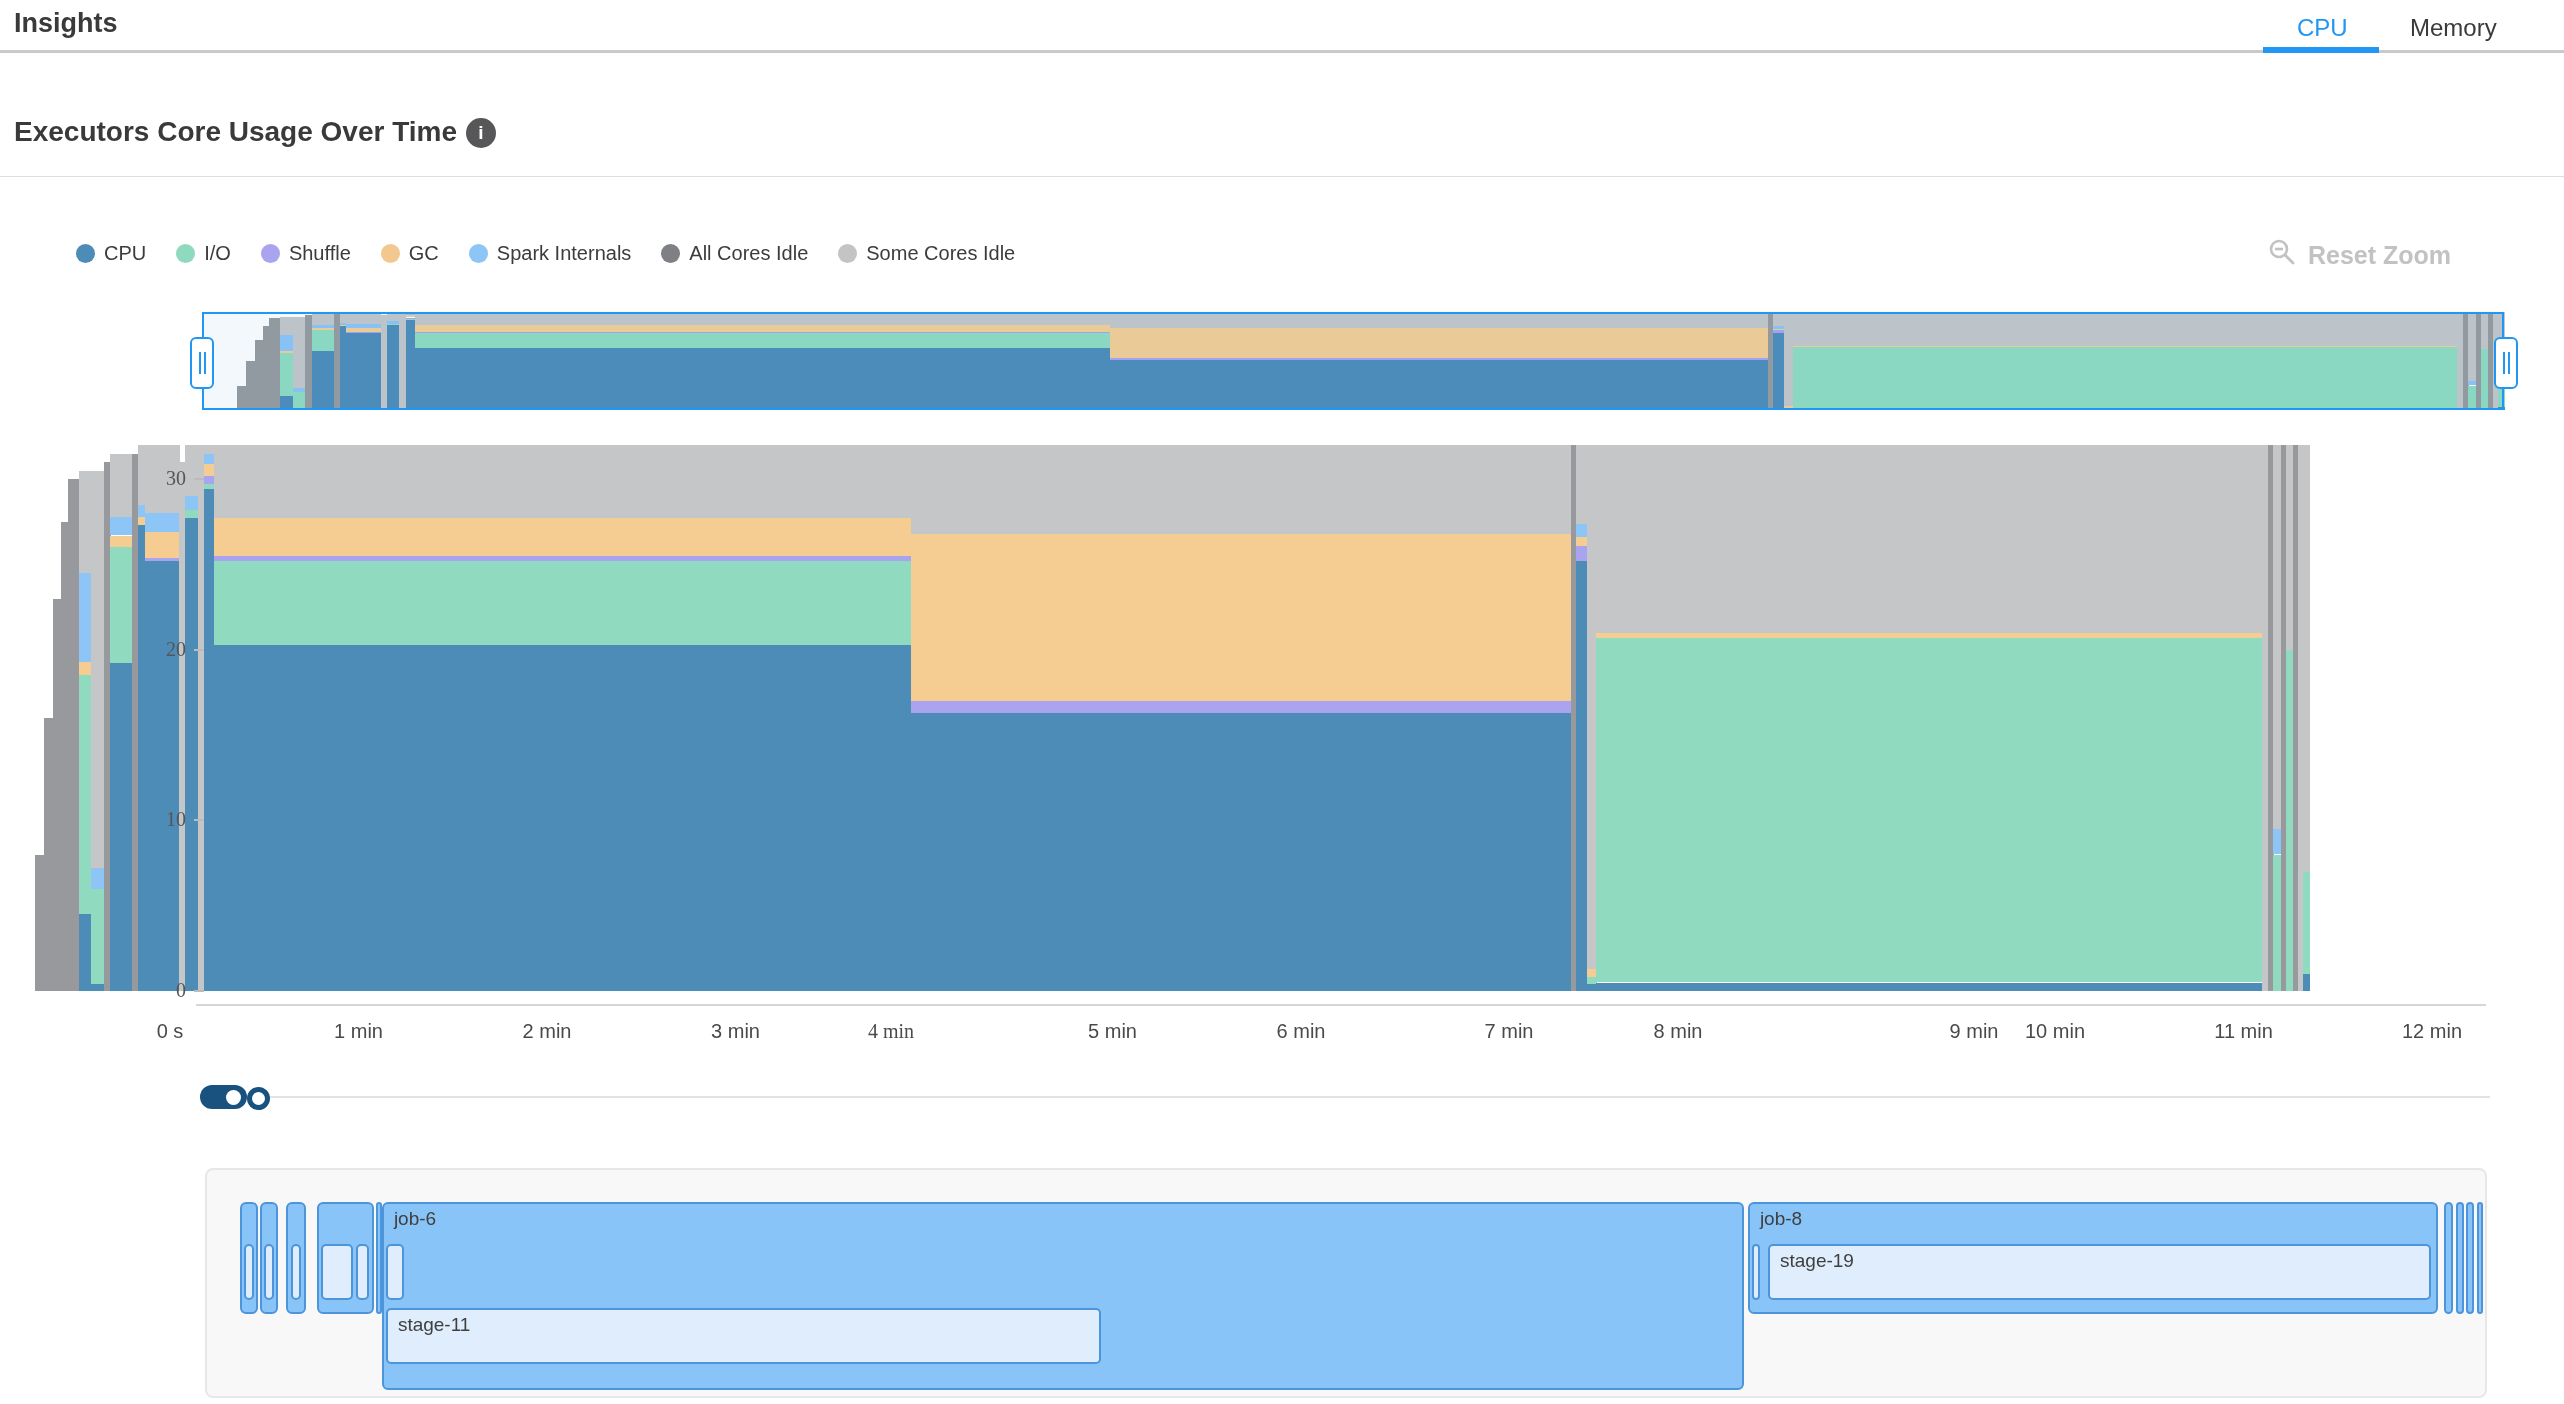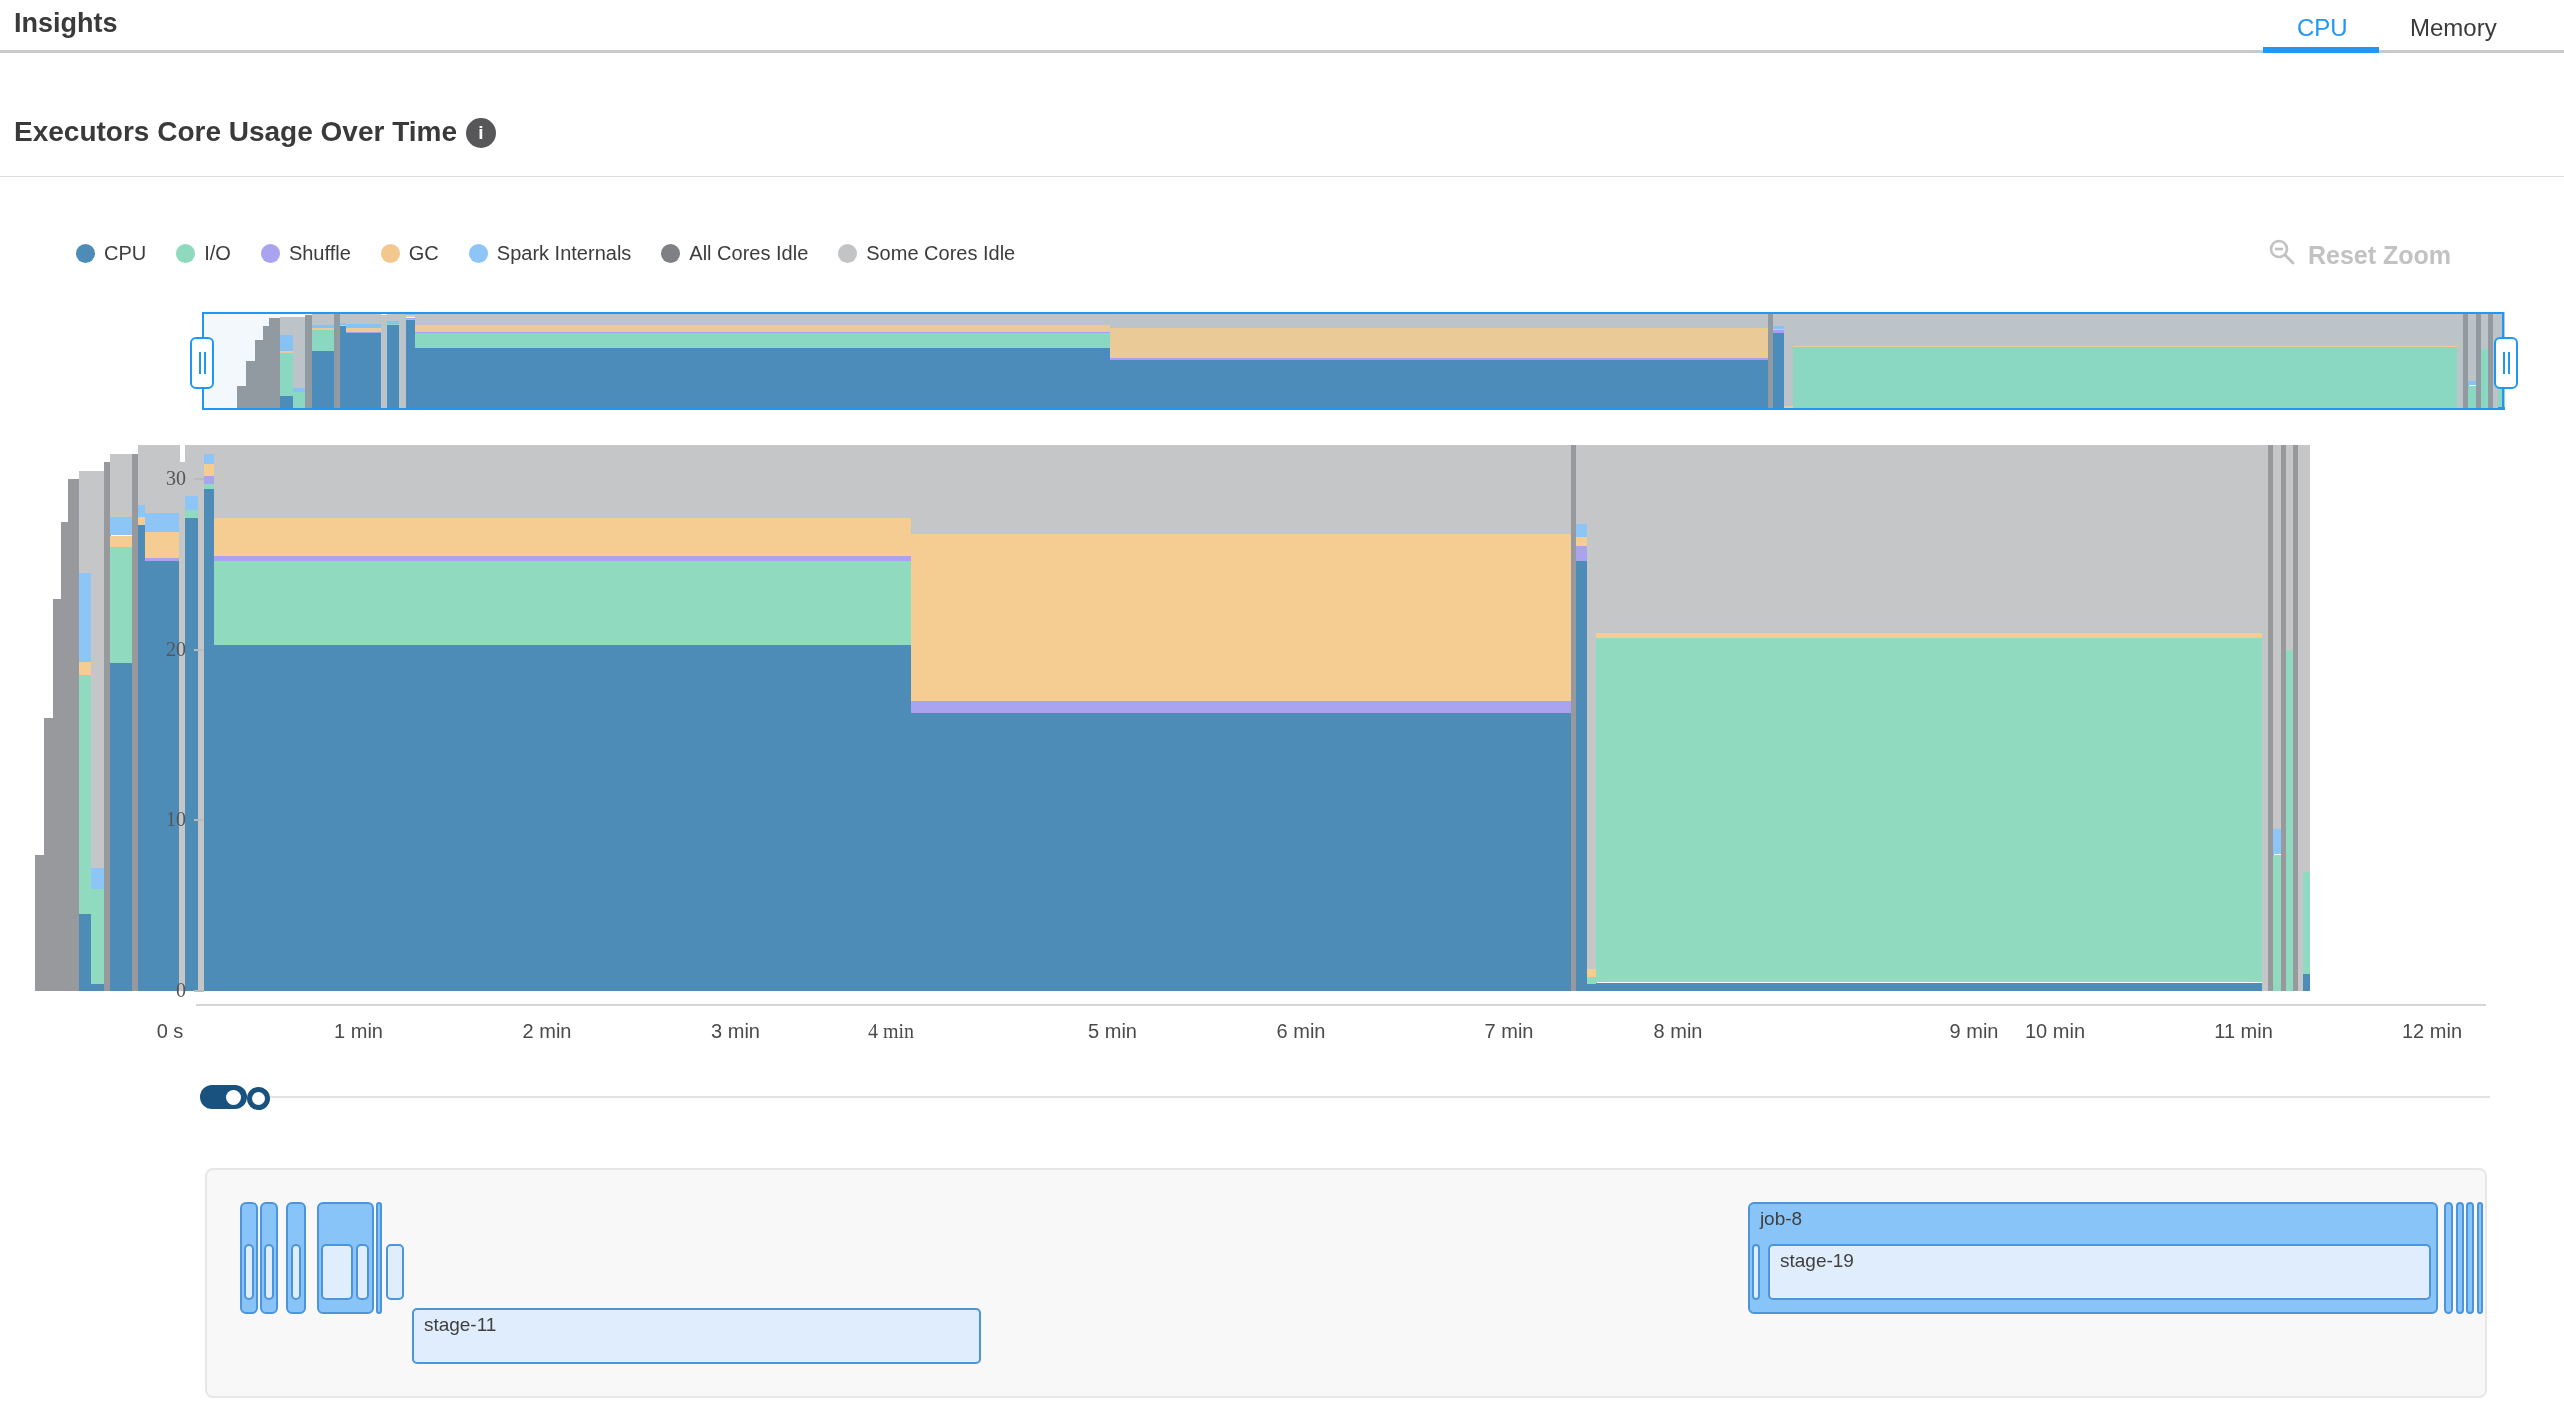--- a/index.html
+++ b/index.html
@@ -324,22 +324,25 @@
       <div class="job-bar" style="left: 32.9px; width: 18.2px; top: 32px; height: 112px;"></div>
       <div class="stage-bar" style="left: 36.9px; width: 10.1px; top: 74px; height: 56px;"></div>
       <div class="job-bar" style="left: 53px; width: 17.9px; top: 32px; height: 112px;"></div>
       <div class="stage-bar" style="left: 57.1px; width: 9.7px; top: 74px; height: 56px;"></div>
       <div class="job-bar" style="left: 79px; width: 20.1px; top: 32px; height: 112px;"></div>
       <div class="stage-bar" style="left: 84.1px; width: 10.1px; top: 74px; height: 56px;"></div>
       <div class="job-bar" style="left: 110.1px; width: 56.9px; top: 32px; height: 112px;"></div>
       <div class="stage-bar" style="left: 113.9px; width: 32px; top: 74px; height: 56px;"></div>
       <div class="stage-bar" style="left: 149.1px; width: 12.9px; top: 74px; height: 56px;"></div>
       <div class="job-bar" style="left: 169.2px; width: 6px; top: 32px; height: 112px;"></div>
+      <div class="job-bar" style="left: 174.9px; width: 1361.9px; top: 32px; height: 188px;">
+        <span class="bar-label">job-6</span>
+      </div>
       <div class="stage-bar" style="left: 178.9px; width: 17.9px; top: 74px; height: 56px;"></div>
-      <div class="stage-bar" style="left: 178.9px; width: 569px; top: 138px; height: 56px; margin-left: 26px;">
+      <div class="stage-bar" style="left: 178.9px; width: 715px; top: 138px; height: 56px;">
         <span class="bar-label">stage-11</span>
       </div>
       <div class="job-bar" style="left: 1540.9px; width: 690.2px; top: 32px; height: 112px;">
         <span class="bar-label">job-8</span>
       </div>
       <div class="stage-bar" style="left: 1545px; width: 7.9px; top: 74px; height: 56px;"></div>
       <div class="stage-bar" style="left: 1561px; width: 662.9px; top: 74px; height: 56px;">
         <span class="bar-label">stage-19</span>
       </div>
       <div class="job-bar" style="left: 2237.1px; width: 8.8px; top: 32px; height: 112px;"></div>

